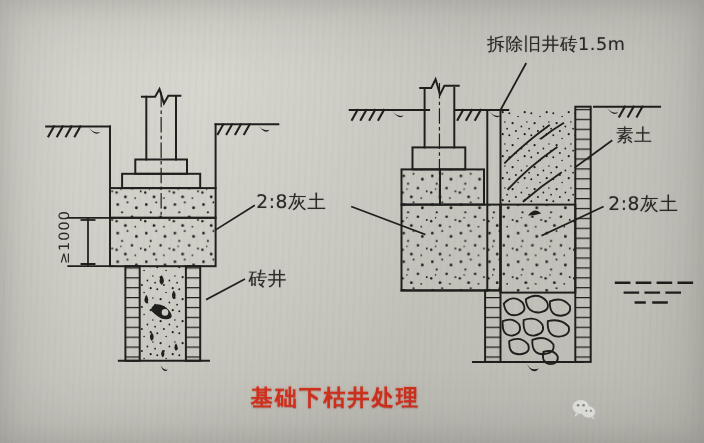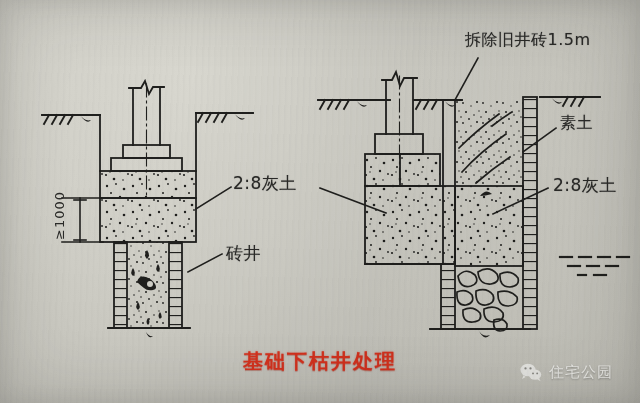--- a/index.html
+++ b/index.html
@@ -265,37 +265,36 @@
       </g>
     </g>
   </svg>
 
   <div class="lbl" style="left:233px; top:172px; font-size:17px;">2:8灰土</div>
 
   <div class="lbl" style="left:226px; top:242px; font-size:17px;">砖井</div>
 
   <div class="dim-vert" style="left:52px; top:240px;">≥1000</div>
 
-  <div class="lbl" style="left:465px; top:30px; font-size:16px;">拆除旧井砖1.5m</div>
+  <div class="lbl" style="left:443px; top:30px; font-size:16px;">拆除旧井砖1.5m</div>
 
   <div class="lbl" style="left:560px; top:113px; font-size:16px;">素土</div>
 
   <div class="lbl" style="left:553px; top:174px; font-size:17px;">2:8灰土</div>
 
-  <div id="title-cn" style="left:243px; top:348px;">基础下枯井处理</div>
+  <div id="title-cn" style="left:228px; top:348px;">基础下枯井处理</div>
 
   <div id="wm" style="left:520px; top:363px;">
     <svg width="22" height="19" viewBox="0 0 22 19">
       <ellipse cx="8" cy="7" rx="7.5" ry="6.3" fill="#f0f0ed"></ellipse>
       <path d="M3.6 12.2 L2 16 L5.6 13.9 Z" fill="#f0f0ed"></path>
       <circle cx="5.5" cy="5.4" r="1.15" fill="#7d7d78"></circle>
       <circle cx="10.5" cy="5.4" r="1.15" fill="#7d7d78"></circle>
       <ellipse cx="15" cy="11.6" rx="6.2" ry="5.2" fill="#f0f0ed"></ellipse>
       <path d="M19.2 15.3 L20.6 18.3 L17.4 16.6 Z" fill="#f0f0ed"></path>
       <circle cx="13" cy="10.4" r="0.95" fill="#7d7d78"></circle>
       <circle cx="17.2" cy="10.4" r="0.95" fill="#7d7d78"></circle>
     </svg>
-    <span class="wmtext">住宅公园</span>
   </div>
 
   <div id="paper-noise"></div>
   <div id="vignette"></div>
 </div>
 
 </body></html>

